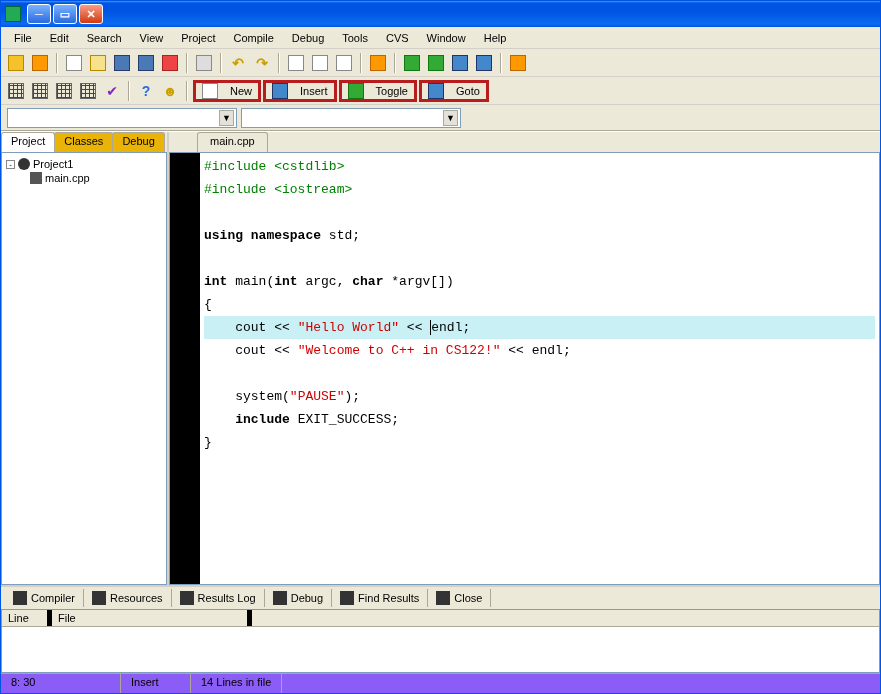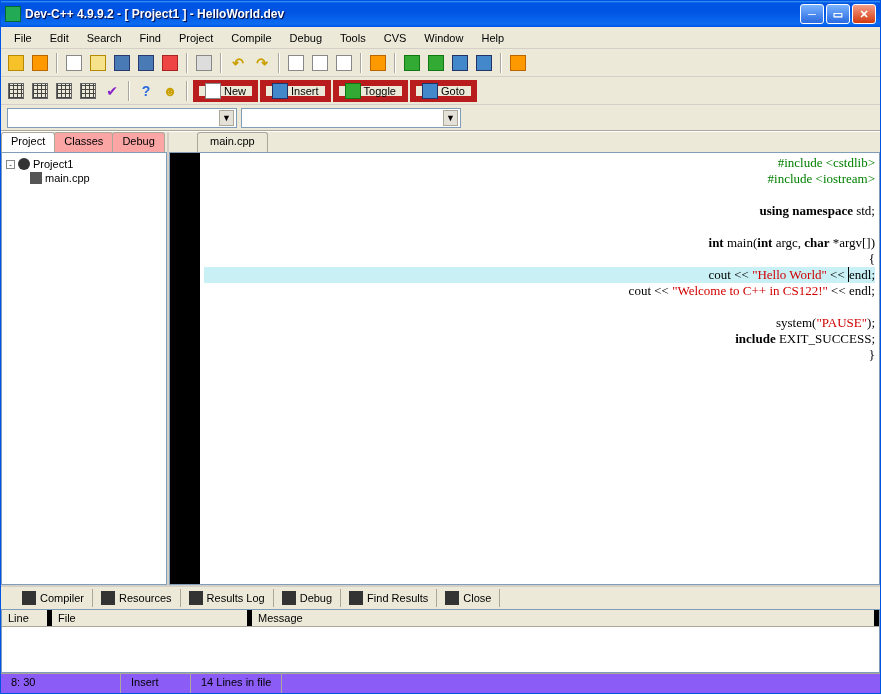--- a/index.html
+++ b/index.html
@@ -60,23 +60,23 @@
   border-bottom: 1px solid #d4d0c8;
 }
 .tbtn {
   width: 22px; height: 22px;
   border: 1px solid transparent;
   display: flex; align-items: center; justify-content: center;
   cursor: pointer;
 }
 .tbtn-wide {
   height: 22px; padding: 0 6px;
-  border: 6px solid #b91c1c;
+  border: 3px solid #b91c1c;
   background: #ece9d8;
-  display: flex; align-items: center; gap: 3px;
+  display: flex; align-items: center; gap: 12px;
   cursor: pointer; font-size: 11px;
 }
 .sep { width: 2px; height: 20px; border-left: 1px solid #aca899; border-right: 1px solid #fff; margin: 0 3px; }
 .ico { width: 16px; height: 16px; display: inline-block; }
 
 .ico-yellow { background: #f7c12a; border: 1px solid #b58a00; }
 .ico-file { background: #fff; border: 1px solid #888; }
 .ico-folder { background: #f7e28c; border: 1px solid #b58a00; }
 .ico-save { background: #4a7ab5; border: 1px solid #2a3a6d; }
 .ico-red { background: #e44; border: 1px solid #a22; }
@@ -107,54 +107,54 @@
   flex: 1; display: flex; min-height: 0;
   border-top: 1px solid #fff;
 }
 .leftpane {
   width: 168px; display:flex; flex-direction:column;
   border-right: 2px solid #d4d0c8;
 }
 .tabsrow { display:flex; height:20px; background:#ece9d8;}
 .tab {
   padding: 2px 9px; border:1px solid #aca899; border-bottom:none;
-  background:#fca5a5; font-size:11px; cursor:pointer;
+  background:#eab308; font-size:11px; cursor:pointer;
   border-radius: 3px 3px 0 0; margin-right:-1px;
 }
 .tab.active { background:#fff; position:relative; z-index:2;}
 .tree {
   flex:1; background:#fff; border:1px solid #7f9db9; padding:4px;
   overflow:auto;
 }
 .tree-node { display:flex; align-items:center; gap:3px; padding:1px 0;}
 .tree-expand { width:9px;height:9px;border:1px solid #888; font-size:8px; line-height:7px; text-align:center; cursor:pointer;}
 .tree-children { margin-left: 24px; }
 .tree-icon { width:12px;height:12px; background:#555; display:inline-block;}
 .tree-icon.proj { border-radius:50%; background:#333;}
 
 .editorpane { flex:1; display:flex; flex-direction:column; min-width:0;}
 .filetabs { height:20px; display:flex; padding-left:28px; background:#ece9d8;}
 .filetab { padding:2px 12px; border:1px solid #aca899; background:#ece9d8; border-bottom:none; border-radius:3px 3px 0 0; font-size:11px; cursor:pointer;}
 .editor-wrap { flex:1; display:flex; border:1px solid #7f9db9; background:#fff; overflow:hidden;}
 .gutter { width:30px; background:#000; }
 .code {
-  flex:1; font-family: Liberation Serif, serif; font-size:13px;
-  line-height:16px; padding:2px 4px; white-space:pre; overflow:auto;text-align:right;
+  flex:1; font-family: Liberation Mono, monospace; font-size:13px;
+  line-height:23px; padding:2px 4px; white-space:pre; overflow:auto;
 }
 .code .kw-green { color: #008000; }
 .code .kw-bold { font-weight: bold; }
 .code .str { color: #d00000; }
 .code .hl { background: #c9f0f5; display:block; }
 .cursor { border-left:1px solid #000; }
 
 .bottom {
   border-top: 2px solid #d4d0c8;
   display:flex; flex-direction:column;
 }
-.bottom-tabs { display:flex; height:22px; align-items:center; padding:0 13px; gap:0;}
+.bottom-tabs { display:flex; height:22px; align-items:center; padding:0 4px; gap:0;}
 .btab { display:flex; align-items:center; gap:4px; padding:2px 8px; border-right:1px solid #aca899; font-size:11px; cursor:pointer;}
 .btab .bicon { width:14px;height:14px; background:#333;}
 .msggrid {
   height: 64px; background:#fff; border:1px solid #7f9db9;
   display:flex; flex-direction:column;
 }
 .msgheader { display:flex; background:#ece9d8; border-bottom:1px solid #aca899;}
 .msgcol { padding:2px 6px; border-right:5px solid #000000; font-size:11px;}
 .msgcol.line { width:50px;}
 .msgcol.file { width:200px;}
@@ -167,31 +167,30 @@
 }
 .statuscell { padding:2px 10px; border-right:1px solid #aca899; font-size:11px; height:100%;}
 .statuscell.pos { width:120px;}
 .statuscell.mode { width:70px;}
 </style>
 </head>
 <body>
 
 <div class="titlebar">
   <span class="app-icon"></span>
-  <span class="title">Dev-C++ 4.9.9.2  -  [ Project1 ] - HelloWorld.dev</span>
   <div class="winbtn">─</div>
   <div class="winbtn">▭</div>
   <div class="winbtn close">✕</div>
 </div>
 
 <div class="menubar">
   <span class="menuitem">File</span>
   <span class="menuitem">Edit</span>
   <span class="menuitem">Search</span>
-  <span class="menuitem">Find</span>
+  <span class="menuitem">View</span>
   <span class="menuitem">Project</span>
   <span class="menuitem">Compile</span>
   <span class="menuitem">Debug</span>
   <span class="menuitem">Tools</span>
   <span class="menuitem">CVS</span>
   <span class="menuitem">Window</span>
   <span class="menuitem">Help</span>
 </div>
 
 <div class="toolbar">
@@ -380,21 +379,20 @@
       </div>
     <div class="btab">
         <span class="bicon"></span>
         <span>Close</span>
       </div>
   </div>
   <div class="msggrid">
     <div class="msgheader">
       <div class="msgcol line">Line</div>
       <div class="msgcol file">File</div>
-      <div class="msgcol message">Message</div>
     </div>
     <div class="msgbody"></div>
   </div>
 </div>
 
 <div class="statusbar">
   <div class="statuscell pos">8: 30</div>
   <div class="statuscell mode">Insert</div>
   <div class="statuscell">14 Lines in file</div>
 </div>

